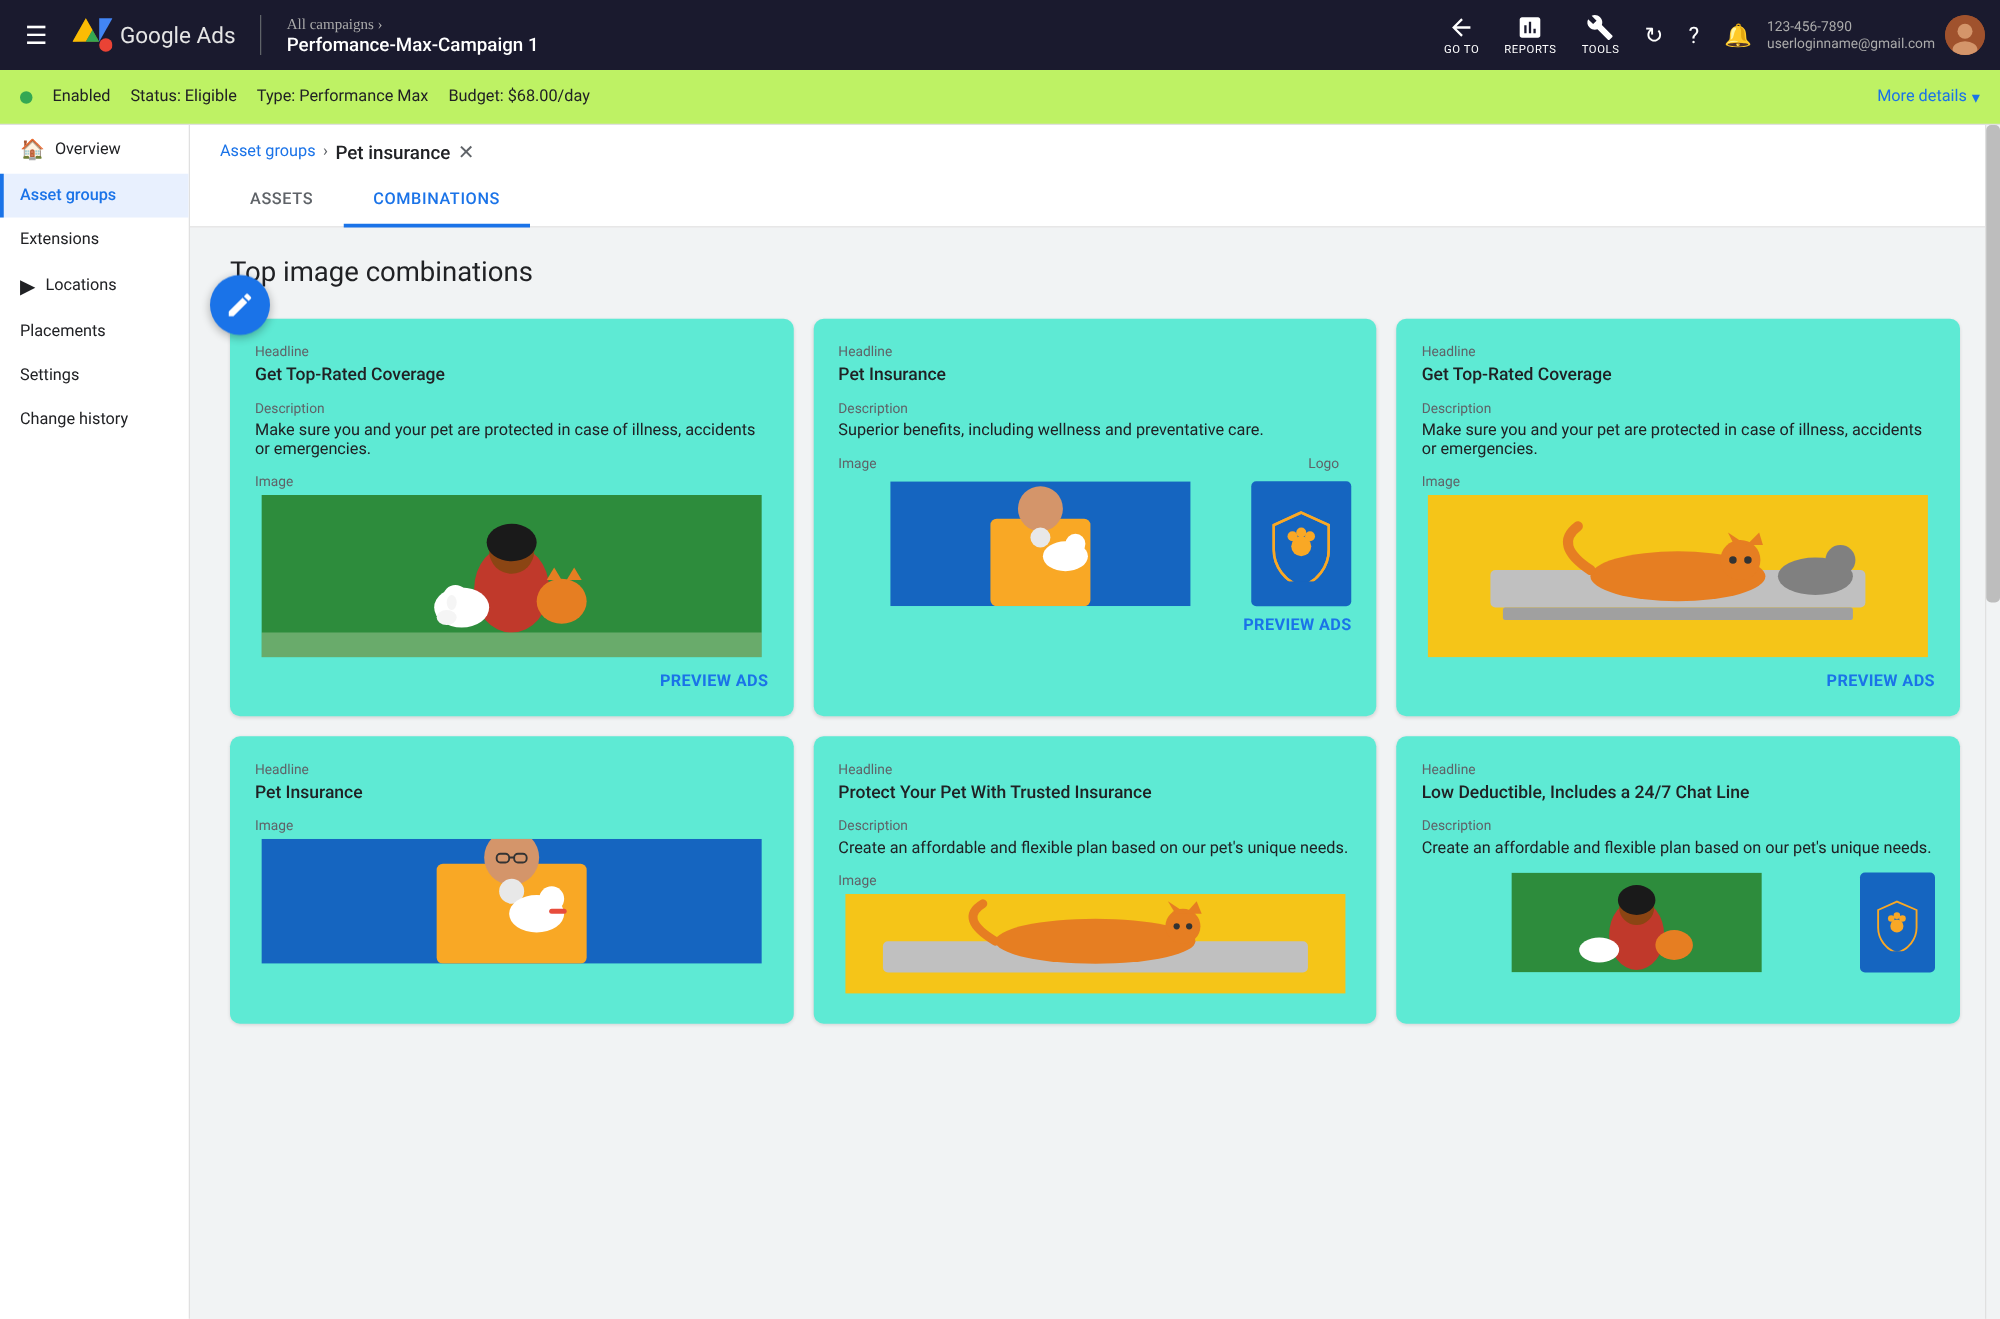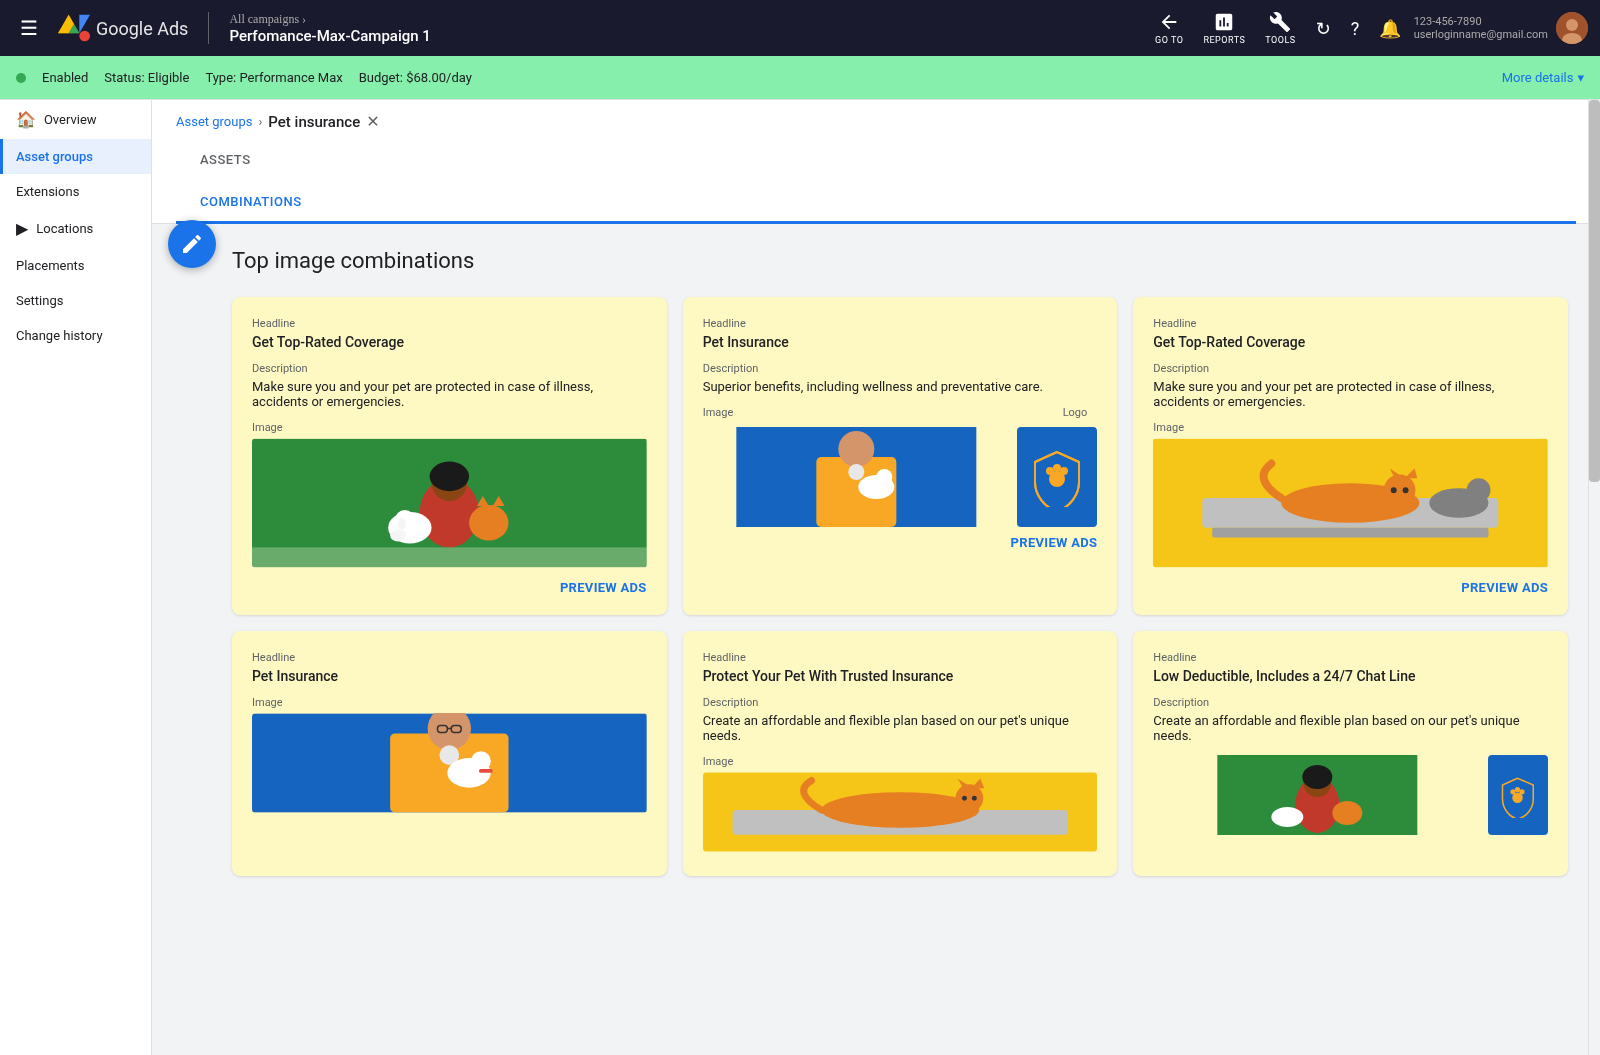--- a/index.html
+++ b/index.html
@@ -22,21 +22,21 @@
     .nav-icon-btn { display: flex; flex-direction: column; align-items: center; color: #fff; cursor: pointer; padding: 4px 8px; font-size: 10px; gap: 2px; }
     .nav-icon-btn svg { width: 22px; height: 22px; fill: #fff; }
     .nav-icon-btn span { font-size: 9px; text-transform: uppercase; letter-spacing: 0.5px; }
     .nav-action-icon { color: #fff; cursor: pointer; padding: 8px; font-size: 18px; }
     .nav-user { display: flex; align-items: center; gap: 8px; color: #fff; font-size: 12px; cursor: pointer; }
     .nav-avatar { width: 32px; height: 32px; border-radius: 50%; background: #a0522d; display: flex; align-items: center; justify-content: center; overflow: hidden; }
 
     
     .status-bar {
       position: fixed; top: 56px; left: 0; right: 0; z-index: 99;
-      background: #86efac; border-bottom: 1px solid #e0e0e0;
+      background: #bef264; border-bottom: 1px solid #e0e0e0;
       display: flex; align-items: center; padding: 0 16px; height: 44px; gap: 16px;
     }
     .status-dot { width: 10px; height: 10px; border-radius: 50%; background: #34a853; }
     .status-item { font-size: 13px; color: #202124; }
     .more-details { color: #1a73e8; cursor: pointer; display: flex; align-items: center; gap: 4px; margin-left: auto; text-align: right; }
 
     
     .sidebar {
       position: fixed; top: 100px; left: 0; bottom: 0; width: 152px;
       background: #fff; border-right: 1px solid #e0e0e0; overflow-y: auto; z-index: 98;
@@ -58,46 +58,46 @@
     
     .content-header {
       background: #fff; padding: 0 24px; border-bottom: 1px solid #e0e0e0;
     }
     .breadcrumb { display: flex; align-items: center; gap: 6px; padding: 12px 0 8px; font-size: 13px; }
     .breadcrumb a { color: #1a73e8; cursor: pointer; text-decoration: none; }
     .breadcrumb-chevron { color: #5f6368; }
     .breadcrumb-current { display: flex; align-items: center; gap: 6px; font-size: 15px; font-weight: 500; color: #202124; }
     .breadcrumb-close { cursor: pointer; color: #5f6368; font-size: 16px; }
 
-    .tabs { display: flex; gap: 0; flex-direction: column; }
+    .tabs { display: flex; gap: 0; }
     .tab {
       padding: 12px 24px; font-size: 13px; font-weight: 500; cursor: pointer;
       color: #5f6368; text-transform: uppercase; letter-spacing: 0.5px;
       border-bottom: 3px solid transparent; position: relative; top: 1px;
     }
     .tab.active { color: #1a73e8; border-bottom-color: #1a73e8; }
 
     
     .fab {
       position: fixed; left: 168px; top: 220px; z-index: 50;
       width: 48px; height: 48px; border-radius: 50%; background: #1a73e8;
       display: flex; align-items: center; justify-content: center;
       cursor: pointer; box-shadow: 0 2px 8px rgba(0,0,0,0.3);
       color: #fff; font-size: 22px;
     }
 
     
-    .combinations-content { padding: 24px 32px; margin-left: 48px; }
+    .combinations-content { padding: 24px 32px; }
     .section-title { font-size: 22px; font-weight: 400; color: #202124; margin-bottom: 24px; }
 
     
     .cards-grid { display: grid; grid-template-columns: repeat(3, 1fr); gap: 16px; }
 
     .combo-card {
-      background: #fef9c3; border-radius: 8px; padding: 20px;
+      background: #5eead4; border-radius: 8px; padding: 20px;
       box-shadow: 0 1px 3px rgba(0,0,0,0.12); position: relative;
     }
 
     .card-label { font-size: 11px; color: #5f6368; margin-bottom: 4px; }
     .card-value { font-size: 14px; font-weight: 500; color: #202124; margin-bottom: 12px; }
     .card-image-container { width: 100%; height: 130px; border-radius: 4px; overflow: hidden; margin-bottom: 4px; }
 
     .preview-ads-btn {
       color: #1a73e8; font-size: 13px; font-weight: 700; cursor: pointer;
       text-align: right; padding: 8px 0 0;

